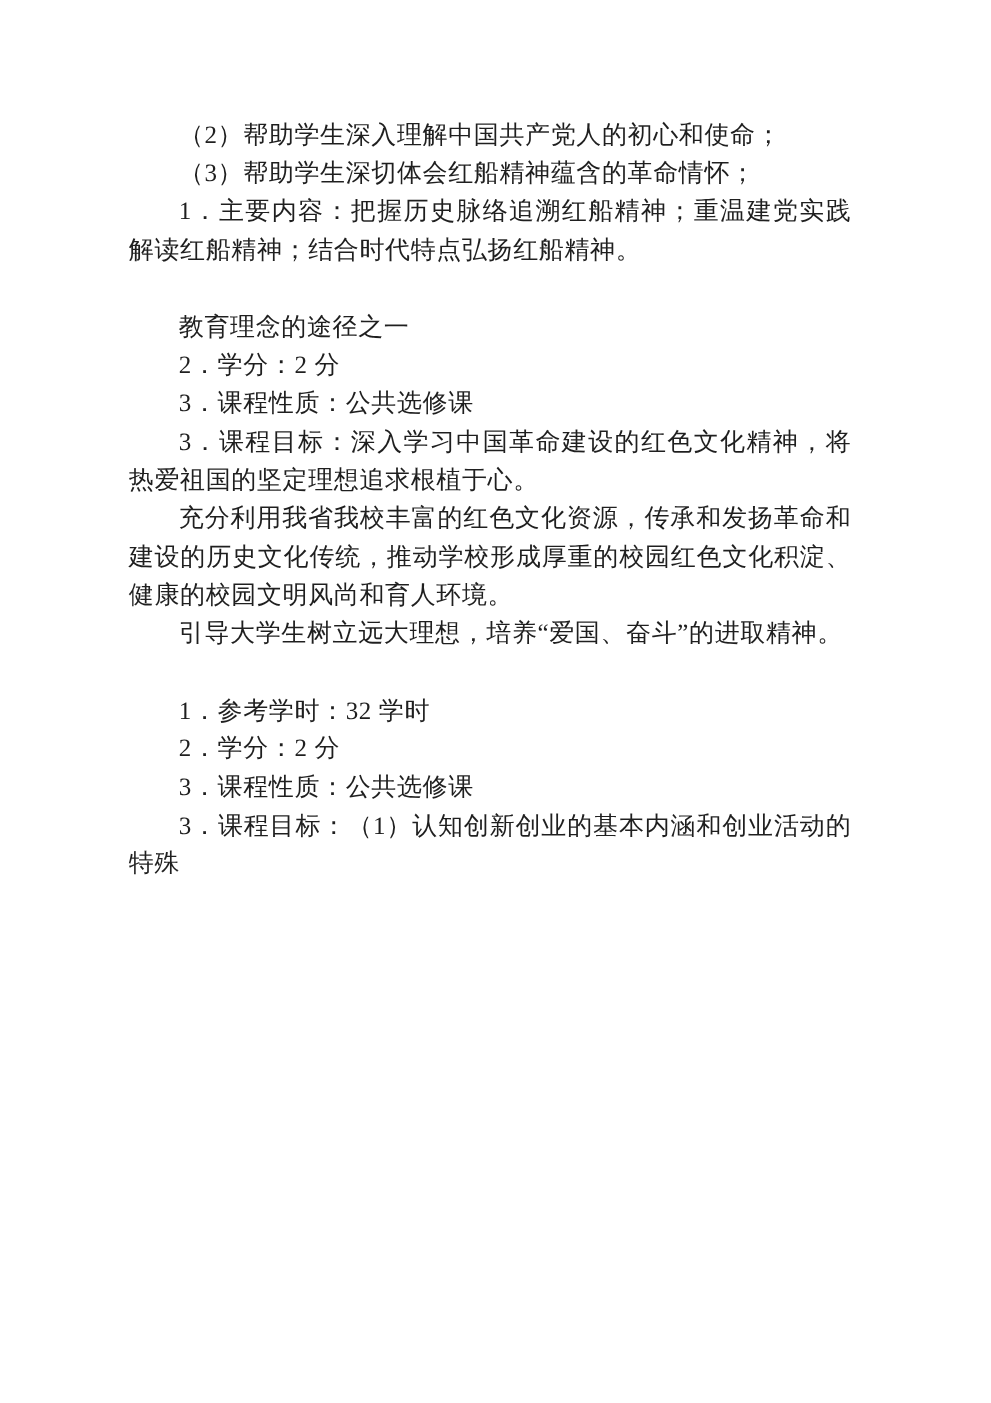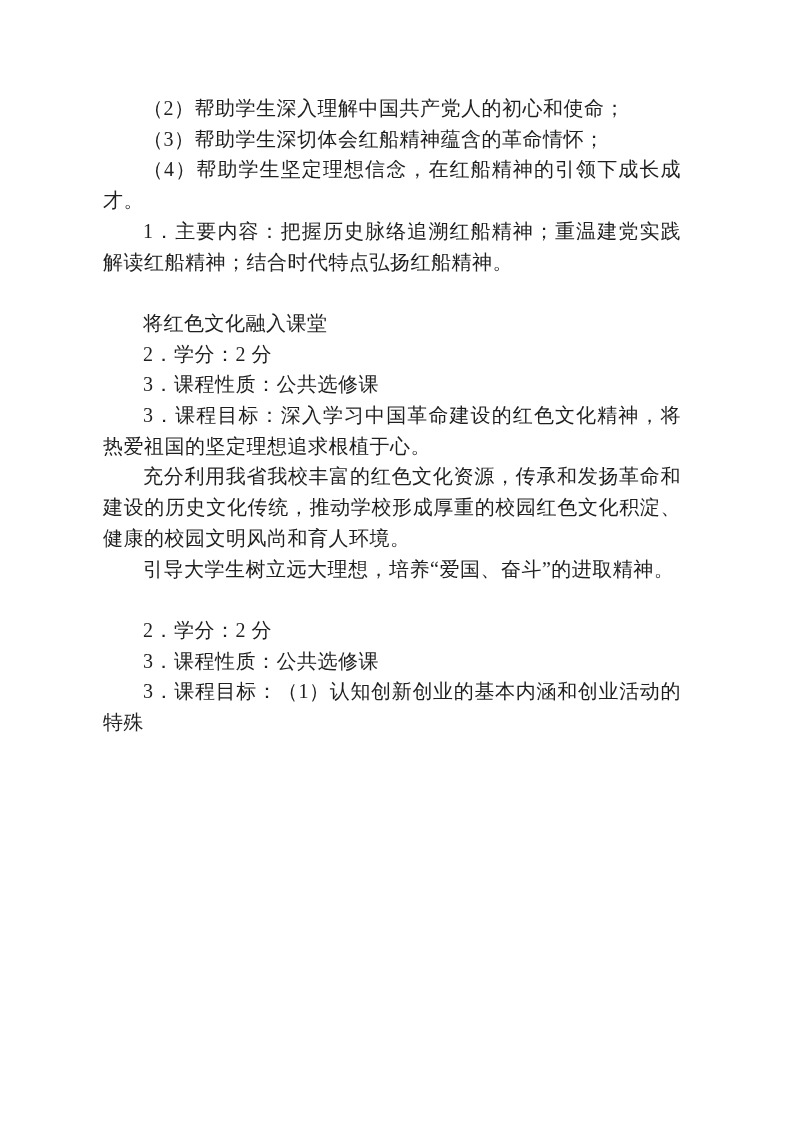--- a/index.html
+++ b/index.html
@@ -42,27 +42,27 @@
     height: 30.7px;
   }
 </style>
 </head>
 <body>
 
 <div class="page" style="background: rgb(255, 255, 255);">
   <div class="text-block" style="color: rgb(31, 31, 31);">
       <div class="para">（2）帮助学生深入理解中国共产党人的初心和使命；</div>
       <div class="para">（3）帮助学生深切体会红船精神蕴含的革命情怀；</div>
-      <div class="para">（4）帮助学生坚定理想信念，在红船精神的引领下成长成才。</div>
       <div class="para">1．主要内容：把握历史脉络追溯红船精神；重温建党实践解读红船精神；结合时代特点弘扬红船精神。</div>
       <div class="spacer"></div>
-      <div class="heading">将红色文化融入课堂</div>
+      <div class="heading">教育理念的途径之一</div>
       <div class="para">2．学分：2 分</div>
       <div class="para">3．课程性质：公共选修课</div>
       <div class="para">3．课程目标：深入学习中国革命建设的红色文化精神，将热爱祖国的坚定理想追求根植于心。</div>
       <div class="para">充分利用我省我校丰富的红色文化资源，传承和发扬革命和建设的历史文化传统，推动学校形成厚重的校园红色文化积淀、健康的校园文明风尚和育人环境。</div>
       <div class="para">引导大学生树立远大理想，培养“爱国、奋斗”的进取精神。</div>
       <div class="spacer"></div>
+      <div class="para">1．参考学时：32 学时</div>
       <div class="para">2．学分：2 分</div>
       <div class="para">3．课程性质：公共选修课</div>
       <div class="para">3．课程目标：（1）认知创新创业的基本内涵和创业活动的特殊</div>
     </div>
 </div>
 
 </body></html>

